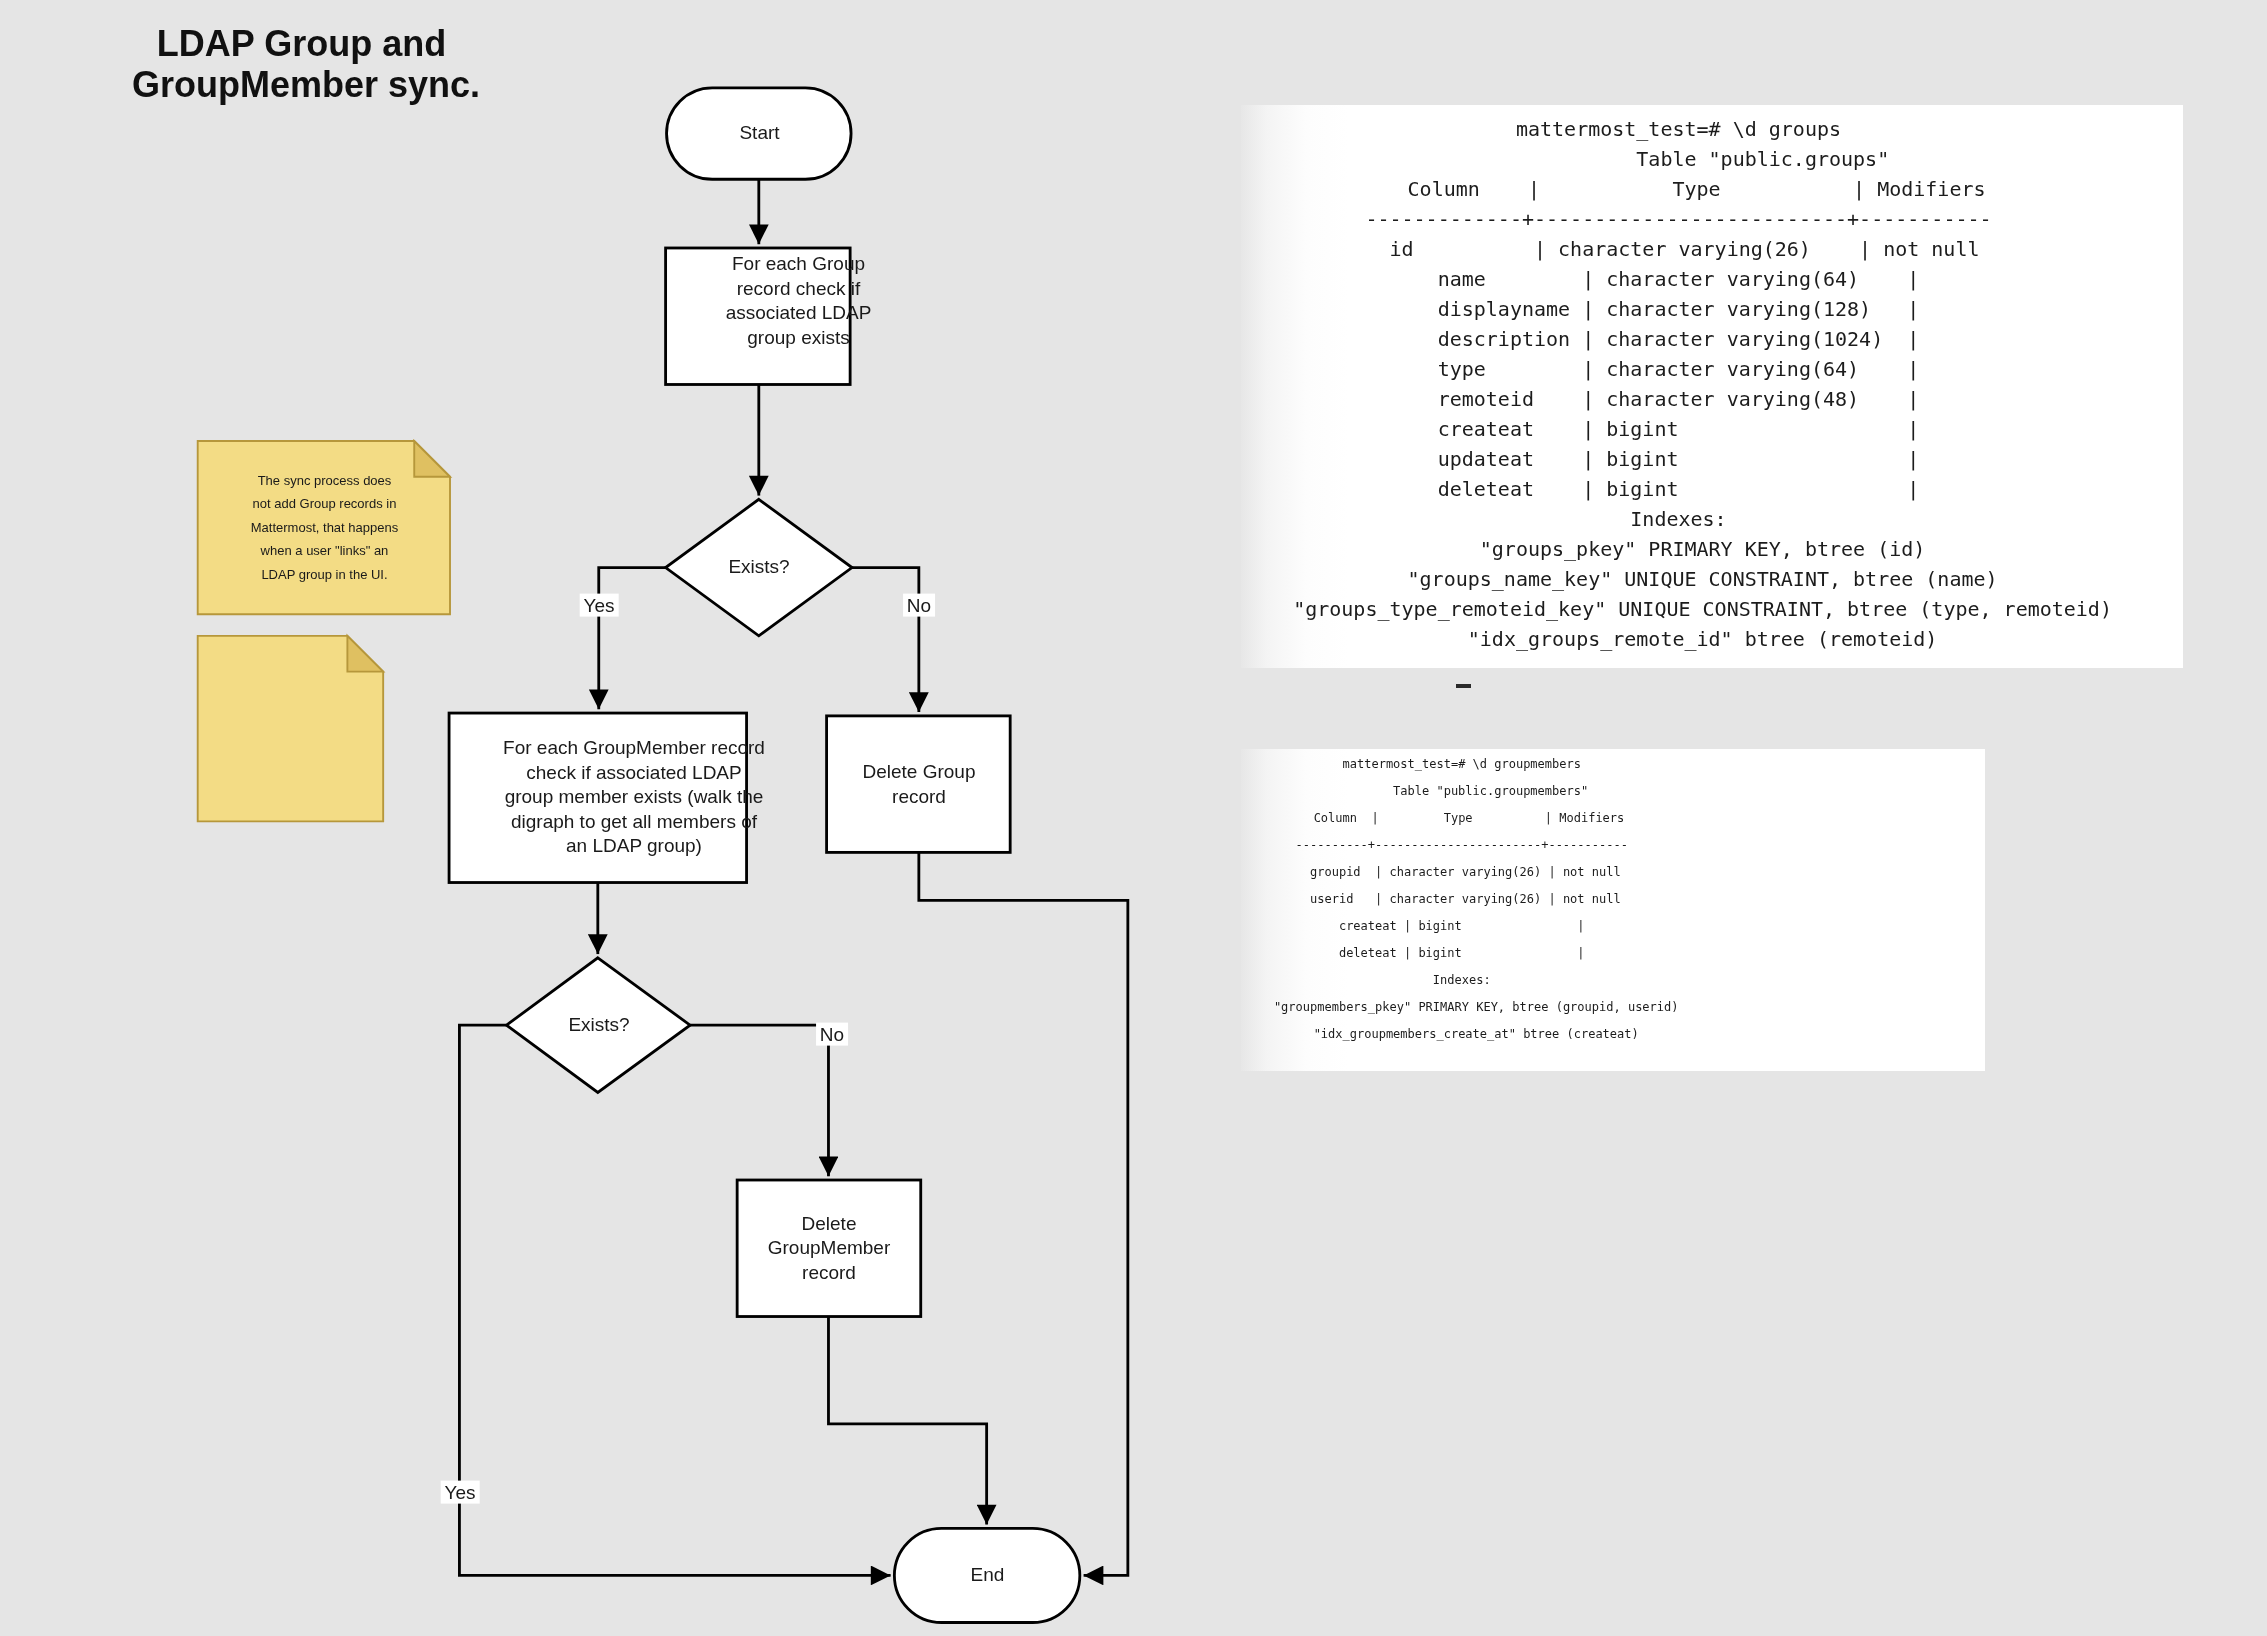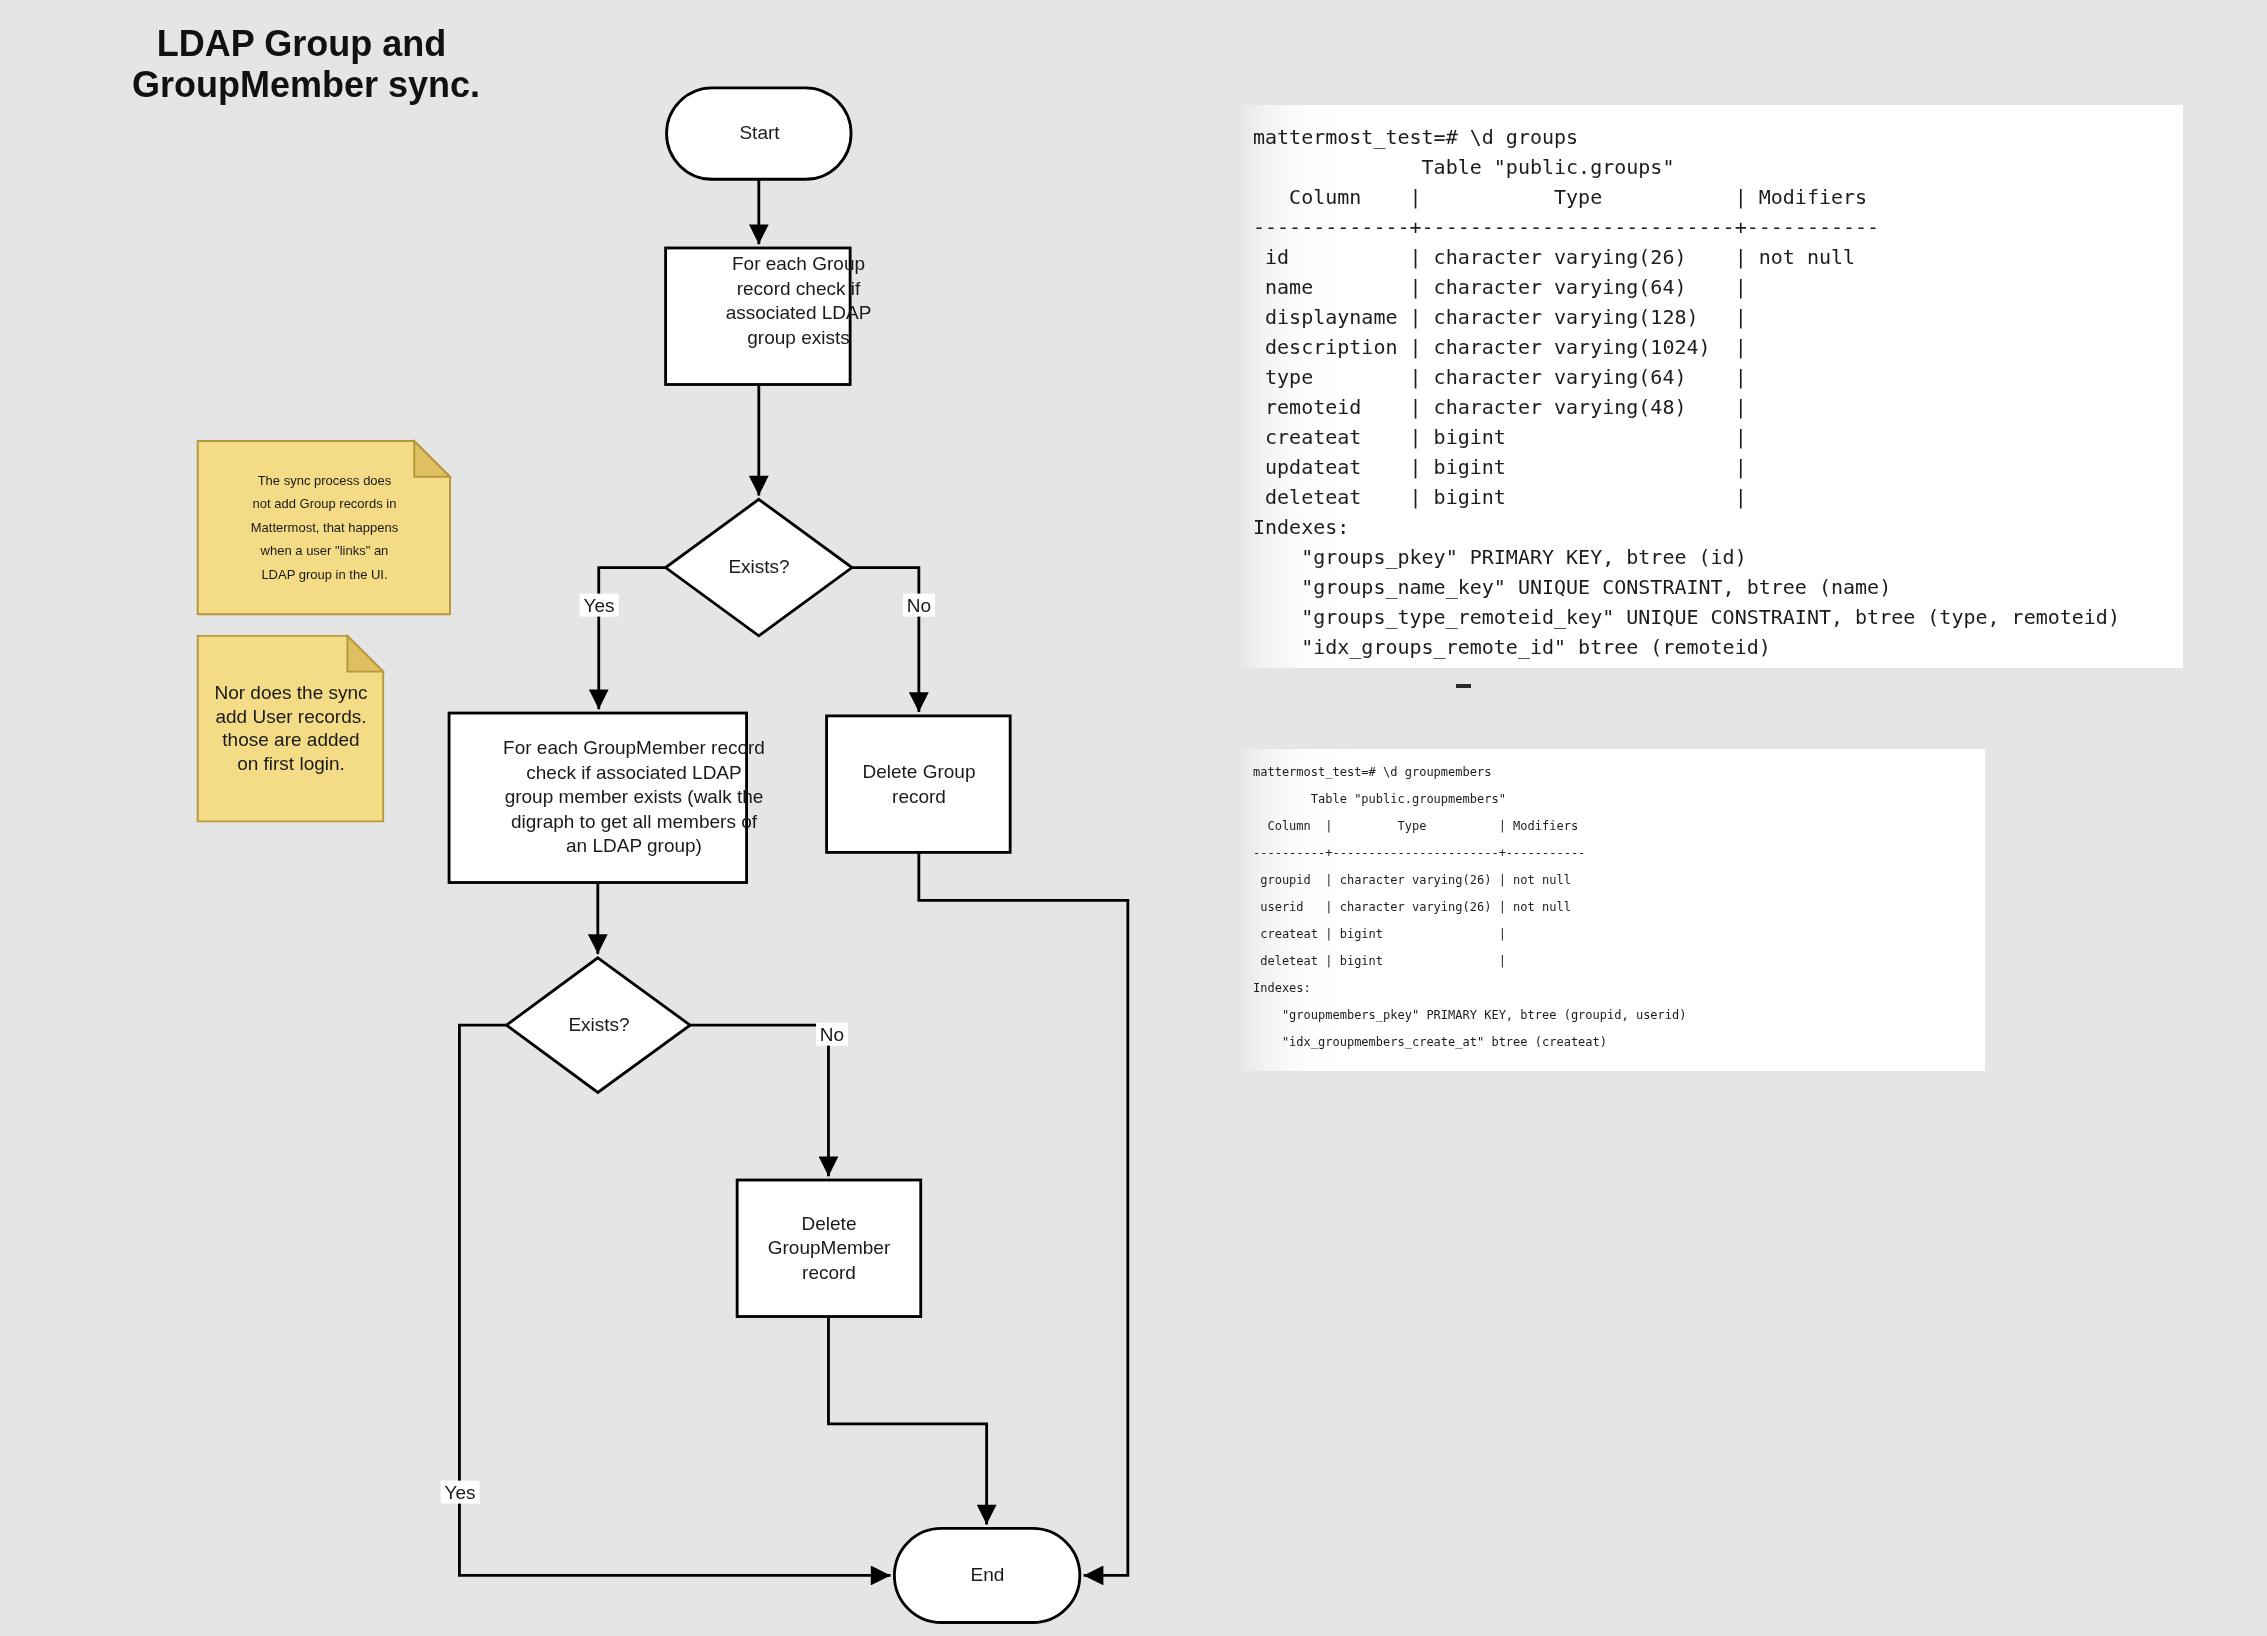--- a/index.html
+++ b/index.html
@@ -11,22 +11,22 @@
   #ah path{fill:var(--line,#000);}
   .note-body{fill:var(--note_fill,#f3dc85);stroke:var(--note_border,#b6973b);stroke-width:2px;}
   .note-fold{fill:var(--note_fold,#dfc061);stroke:var(--note_border,#b6973b);stroke-width:2px;}
   .txt{position:absolute;display:flex;align-items:center;justify-content:center;
        text-align:center;white-space:pre;font-size:19px;line-height:24.5px;color:var(--text,#1a1a1a);}
   .edgelabel{position:absolute;transform:translate(-50%,-50%);background:#ffffff;
        padding:0.9px 3.8px;font-size:19px;line-height:21px;}
   .pagetitle{position:absolute;left:132px;top:22.6px;width:339px;text-align:center;
        font-size:36px;line-height:41px;font-weight:bold;white-space:pre;color:#111;}
   .termbg{position:absolute;background:linear-gradient(90deg,var(--terminal_edge,#e7e7e7) 0px,#f4f4f4 26px,#fdfdfd 66px,#ffffff 108px);}
-  .term{position:absolute;margin:8px;font-family:"DejaVu Sans Mono", monospace;
-       color:var(--terminal_text,#1c1c1c);}
+  .term{position:absolute;margin:0;font-family:"DejaVu Sans Mono", monospace;
+       color:var(--terminal_text,#1c1c1c);text-align:center;}
   .term1{left:1245px;top:114px;font-size:20px;line-height:30px;}
   .term2{left:1245px;top:751px;font-size:12px;line-height:27px;}
   .cursor{position:absolute;left:1456px;top:684px;width:15px;height:3.8px;background:#2a2a2a;}
 </style>
 </head>
 <body>
 
 <div id="stage">
 
   <svg width="2267" height="1637" viewBox="0 0 2408 1738">
@@ -86,24 +86,20 @@
   <div class="edgelabel" style="left:599px;top:605px;">Yes</div>
   <div class="edgelabel" style="left:919px;top:605px;">No</div>
   <div class="edgelabel" style="left:460px;top:1492px;">Yes</div>
   <div class="edgelabel" style="left:832px;top:1034px;">No</div>
 
   <div class="txt" style="left:200px;top:443px;width:249px;height:169px;font-size:13px;line-height:23.5px;">The sync process does
 not add Group records in
 Mattermost, that happens
 when a user "links" an
 LDAP group in the UI.</div>
-  <div class="txt" style="left:200px;top:637px;width:182px;height:182px;font-size:19px;line-height:23.5px;">Nor does the sync
-add User records.
-those are added
-on first login.</div>
 
   <div class="termbg" style="left:1241px;top:105px;width:942px;height:563px;"></div>
   <pre class="term term1">mattermost_test=# \d groups
               Table "public.groups"
    Column    |           Type           | Modifiers
 -------------+--------------------------+-----------
  id          | character varying(26)    | not null
  name        | character varying(64)    | 
  displayname | character varying(128)   | 
  description | character varying(1024)  | 

